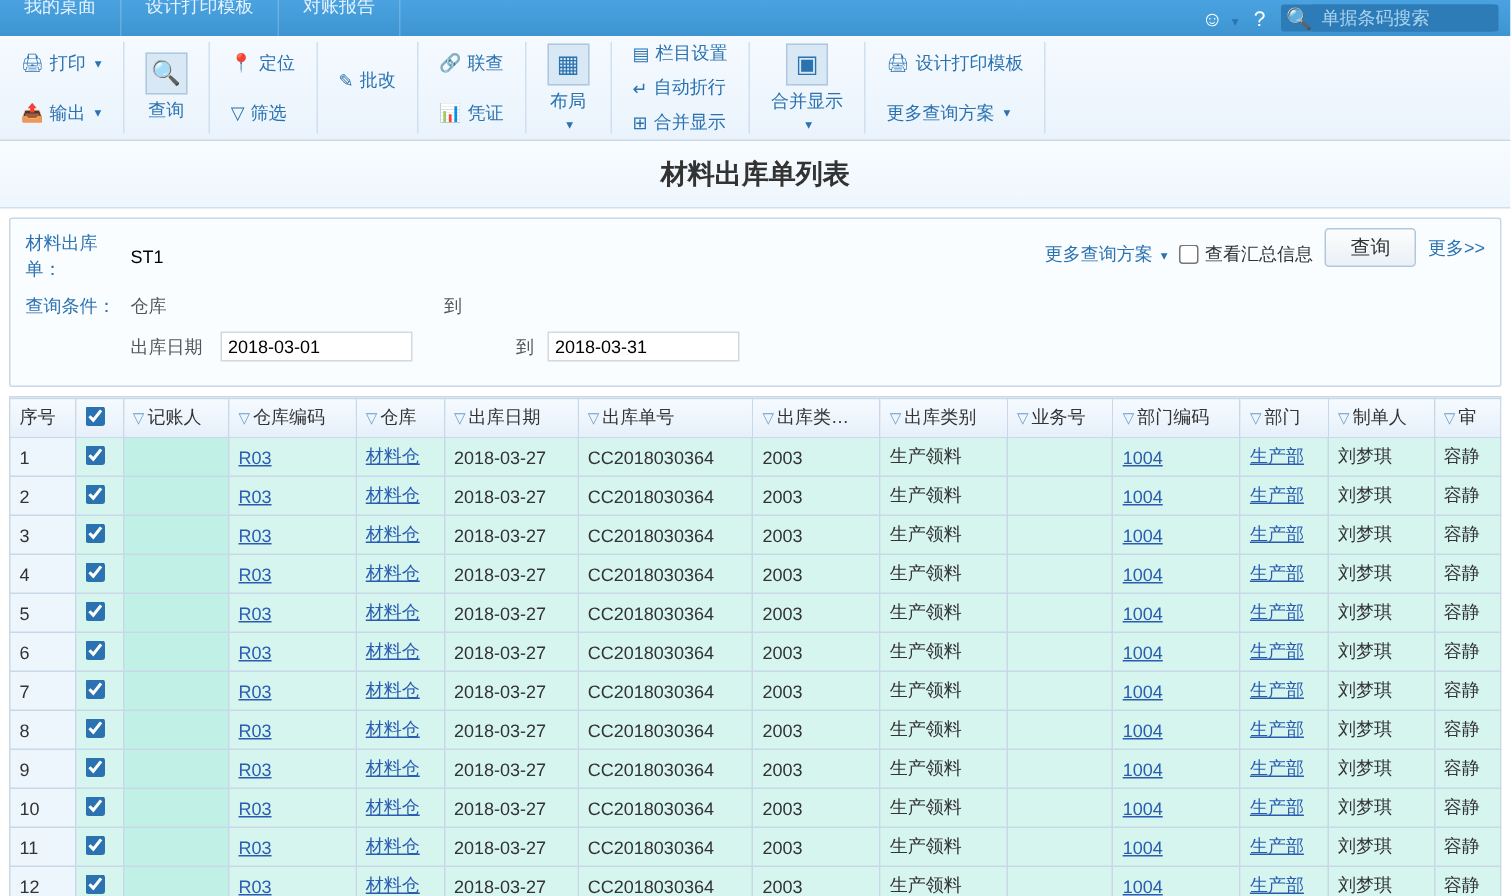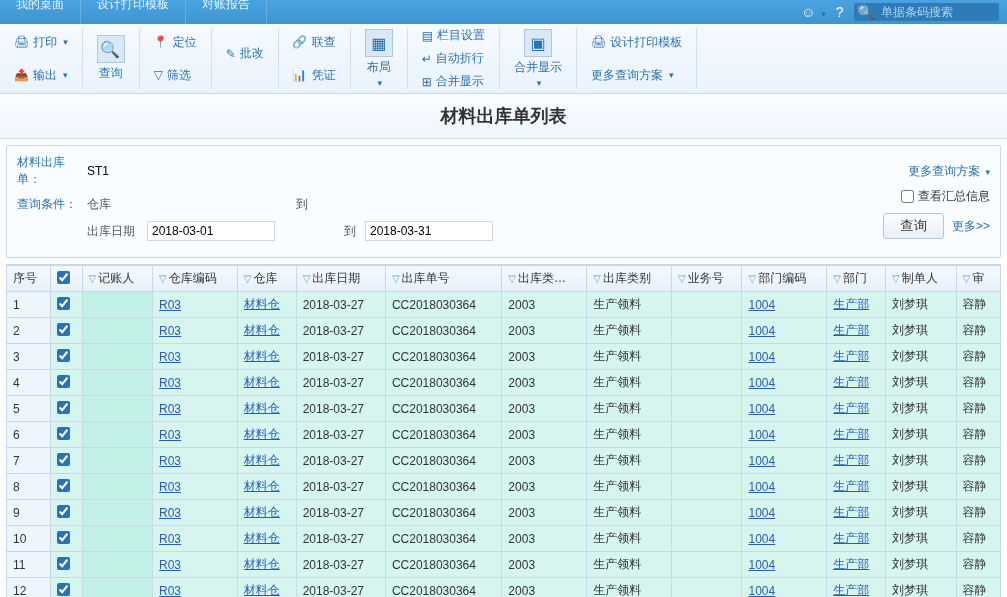--- a/index.html
+++ b/index.html
@@ -27,21 +27,21 @@
 
 .page-title { text-align: center; font-size: 18px; font-weight: bold; padding: 10px 0; background: linear-gradient(#f8fcff,#eef6fd); border-bottom: 1px solid #d0e0f0; color: #333; }
 
 
 .query-panel { border: 1px solid #c8d8e8; margin: 6px; padding: 8px 10px; position: relative; background: #fafdff; border-radius: 2px; }
 .query-row { display: flex; align-items: center; margin-bottom: 8px; }
 .query-label { color: #2a72b0; width: 70px; }
 .query-field-label { width: 60px; color: #555; }
 .query-input { border: 1px solid #d0d8e0; padding: 2px 4px; width: 128px; font-size: 12px; }
 .query-to { width: 30px; text-align: center; color: #555; }
-.query-right { position: absolute; right: 10px; top: 17px; display: flex; flex-direction: column; align-items: flex-end; gap: 8px; }
+.query-right { position: absolute; right: 10px; top: 6px; display: flex; flex-direction: row; align-items: flex-end; gap: 8px; }
 .more-plans { color: #2a72b0; cursor: pointer; }
 .chk-label { display: flex; align-items: center; gap: 4px; }
 .btn-query { border: 1px solid #b0c8dd; background: linear-gradient(#fdfdfd,#eaf0f6); padding: 3px 16px; border-radius: 3px; cursor: pointer; color: #333; }
 .more-link { color: #2a72b0; cursor: pointer; }
 
 
 .grid-wrap { margin: 0 6px; overflow: hidden; border-top: 1px solid #c8d8e8; }
 table.grid { border-collapse: collapse; width: 100%; font-size: 12px; padding-left: 21px; }
 .grid th, .grid td { border: 1px solid #c8d8e8; padding: 4px 6px; text-align: left; white-space: nowrap; }
 .grid th { background: linear-gradient(#f5faff,#e6f0fa); font-weight: normal; color: #333; position: relative; }

